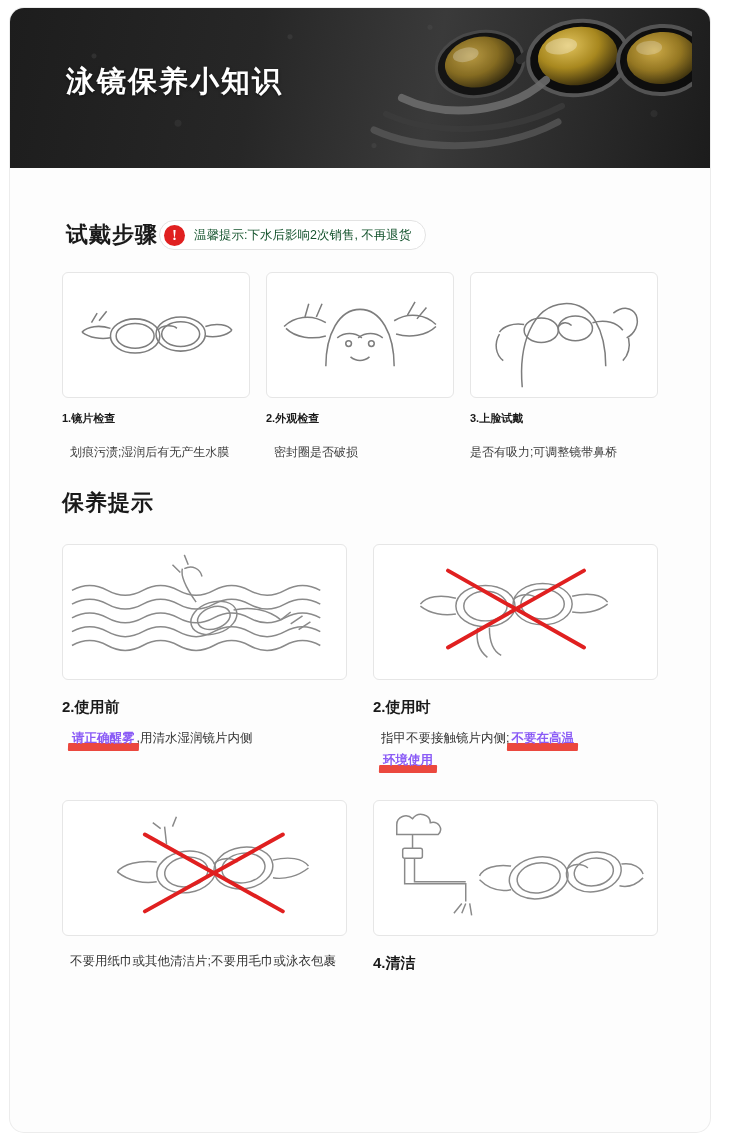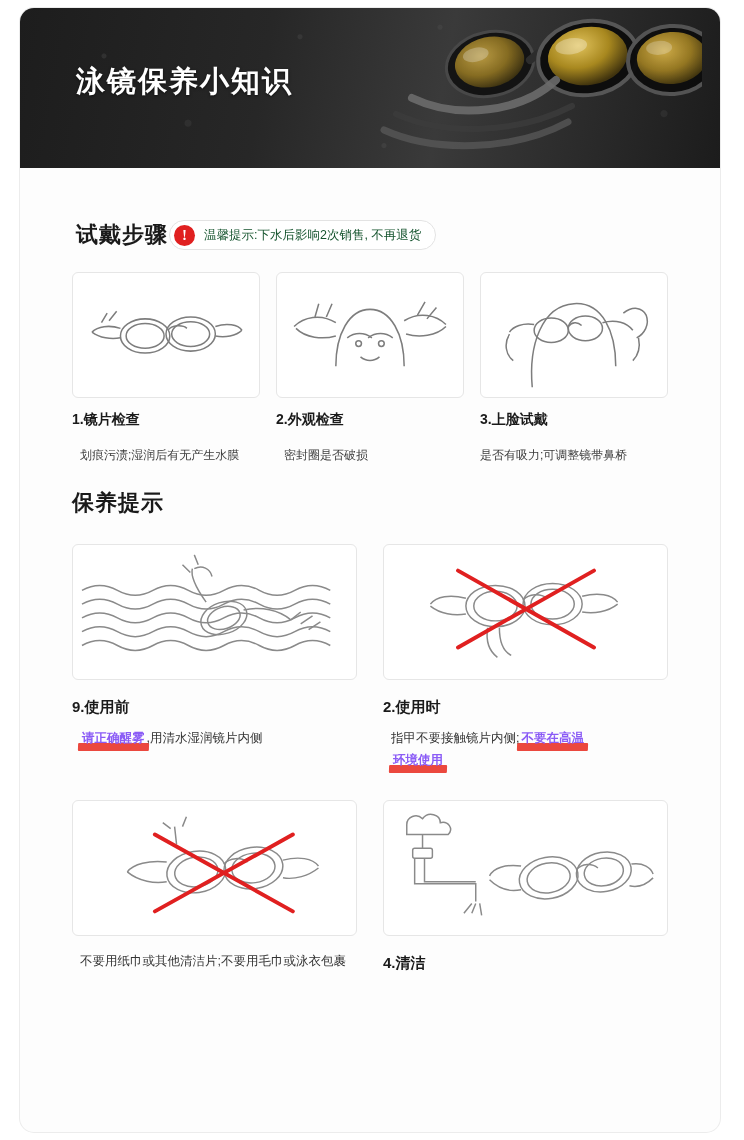--- a/index.html
+++ b/index.html
@@ -15,21 +15,21 @@
   }
   .page {
     position: relative;
     width: 744px;
     height: 1140px;
     background: #ffffff;
     box-sizing: border-box;
   }
   .card {
     position: absolute;
-    left: 20px;
+    left: 10px;
     top: 8px;
     width: 700px;
     height: 1124px;
     background: #fdfdfd;
     border-radius: 14px;
     box-shadow: 0 0 0 1px #ececec;
     overflow: hidden;
   }
 
   
@@ -137,21 +137,21 @@
   }
   .cap-row {
     display: flex;
     gap: 16px;
     margin-top: 13px;
   }
   .cap {
     width: 196px;
   }
   .cap-title {
-    font-size: 14px;
+    font-size: 11px;
     font-weight: bold;
     color: #1a1a1a;
   }
   .cap-sub {
     margin-top: 17px;
     font-size: 12px;
     color: #3c3c3c;
     line-height: 1.5;
     white-space: nowrap;
   }
@@ -355,21 +355,21 @@
                 <path d="M8 46 q 18 -10 36 0 t 36 0 t 36 0 t 36 0 t 36 0 t 36 0 t 36 0"></path>
                 <ellipse cx="152" cy="74" rx="24" ry="16" transform="rotate(-18 152 74)"></ellipse>
                 <ellipse cx="152" cy="74" rx="17" ry="11" transform="rotate(-18 152 74)"></ellipse>
                 <path d="M134 58 c -10 -14, -16 -26, -14 -34"></path>
                 <path d="M122 24 c 8 -4, 16 0, 18 8"></path>
                 <path d="M172 66 c 18 -4, 36 0, 48 10"></path>
                 <path d="M220 76 l 10 -8 M230 80 l 12 -8 M238 86 l 12 -8"></path>
                 <path d="M118 28 l -8 -8 M126 20 l -4 -10"></path>
               </g>
             </svg>
-            <div class="care-cap-title">9.使用前</div>
+            <div class="care-cap-title">2.使用前</div>
             <div class="care-cap-body hl-wrap">
               <span class="hl">请正确醒雾</span><span>,用清水湿润镜片内侧</span>
             </div>
           </div>
 
           <div class="care-item">
             <svg class="care-thumb" viewBox="0 0 285 136">
               <g fill="none" stroke="#8a8a8a" stroke-width="1.5">
                 <ellipse cx="112" cy="62" rx="30" ry="21"></ellipse>
                 <ellipse cx="112" cy="62" rx="22" ry="15"></ellipse>

